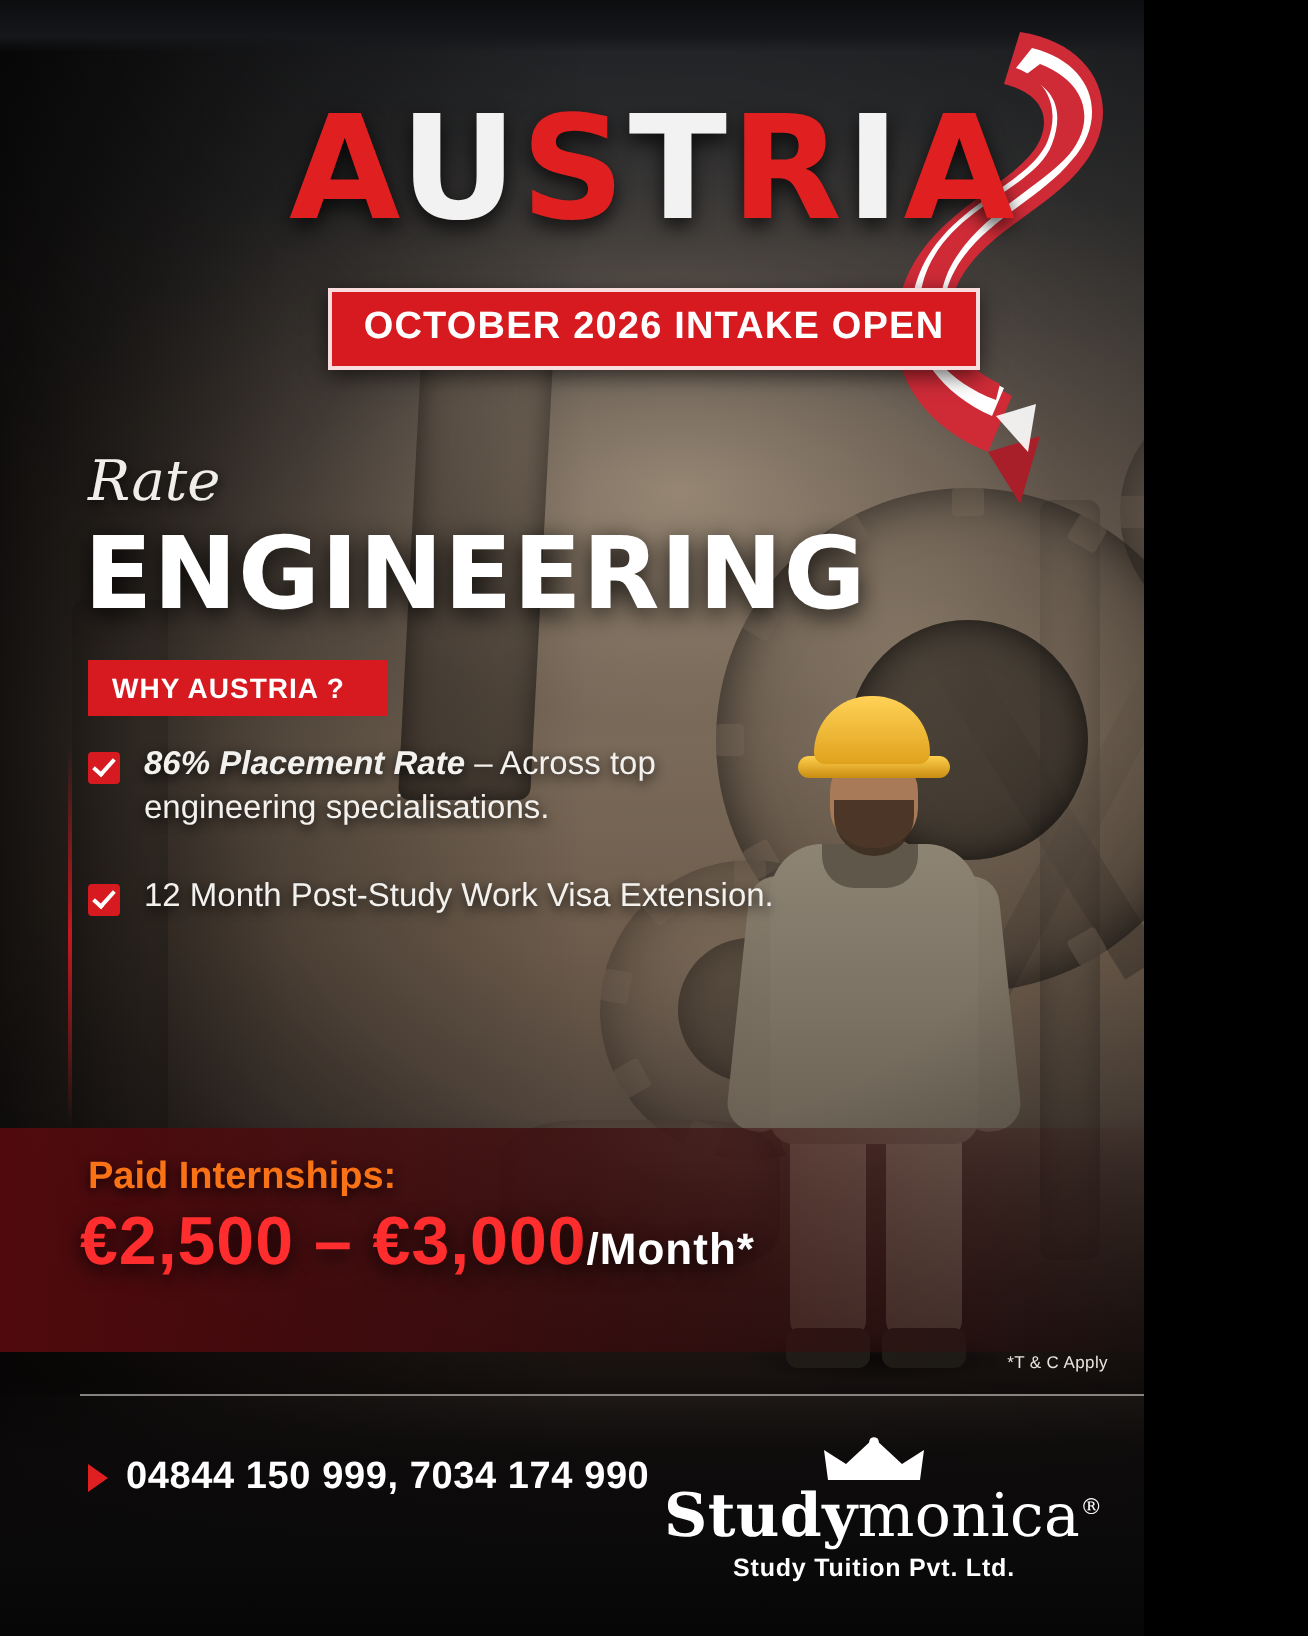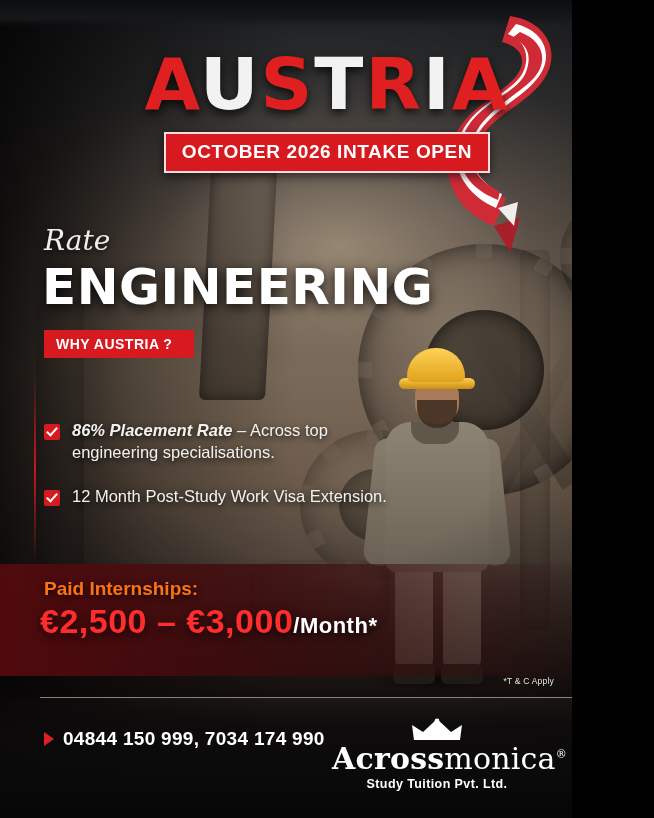--- a/index.html
+++ b/index.html
@@ -156,21 +156,21 @@
     color: #e8e8e8;
     text-shadow: 0 4px 10px rgba(0,0,0,.75);
     display:inline-block;
     position:relative;
     padding: 0 4px;
   }
   .austria .red { color:#e02020; }
   .austria .wht { color:#f2f2f2; }
   .intake {
     display:inline-block;
-    margin-top: 12px;
+    margin-top: 24px;
     background:#d71920;
     color:#fff;
     font-weight:700;
     font-size:19px;
     letter-spacing:.6px;
     padding: 7px 16px 8px;
     border: 2px solid rgba(255,255,255,.85);
     box-shadow: 0 3px 10px rgba(0,0,0,.6);
   }
   
@@ -199,21 +199,21 @@
     display:inline-block; position:relative;
     background:#d71920; color:#fff;
     font-weight:700; font-size:14px; letter-spacing:.5px;
     padding: 6px 22px 6px 12px;
   }
   .why-badge::after{
     content:""; position:absolute; right:-0px; top:0;
     border-top: 14px solid transparent; border-bottom: 14px solid transparent;
     border-right: 12px solid rgba(0,0,0,0);
   }
-  .benefits { position:absolute; left:44px; top:372px; width:360px; z-index:6;margin-top:48px; }
+  .benefits { position:absolute; left:44px; top:372px; width:360px; z-index:6; }
   .benefit { display:flex; gap:12px; margin-bottom:22px; }
   .chk {
     flex: 0 0 auto; width:16px; height:16px; margin-top:4px;
     background:#d71920; position:relative; border-radius:2px;
   }
   .chk::after{
     content:""; position:absolute; left:5px; top:1px; width:4px; height:9px;
     border:solid #fff; border-width:0 2px 2px 0; transform: rotate(42deg);
   }
   .btext {
@@ -417,17 +417,17 @@
     <span class="phone">04844 150 999, 7034 174 990</span>
   </div>
 
   <div class="logo">
     <div class="crown">
       <svg width="54" height="24" viewBox="0 0 54 24">
         <path d="M4 22 L2 7 L13 14 L27 1 L41 14 L52 7 L50 22 Z" fill="#ffffff"></path>
         <circle cx="27" cy="3" r="2.4" fill="#ffffff"></circle>
       </svg>
     </div>
-    <div class="logo-name"><span>Across</span><span class="thin">monica</span><span class="reg">®</span></div>
+    <div class="logo-name"><span>Study</span><span class="thin">monica</span><span class="reg">®</span></div>
     <div class="logo-sub">Study Tuition Pvt. Ltd.</div>
   </div>
 
 </div>
 
 </body></html>

